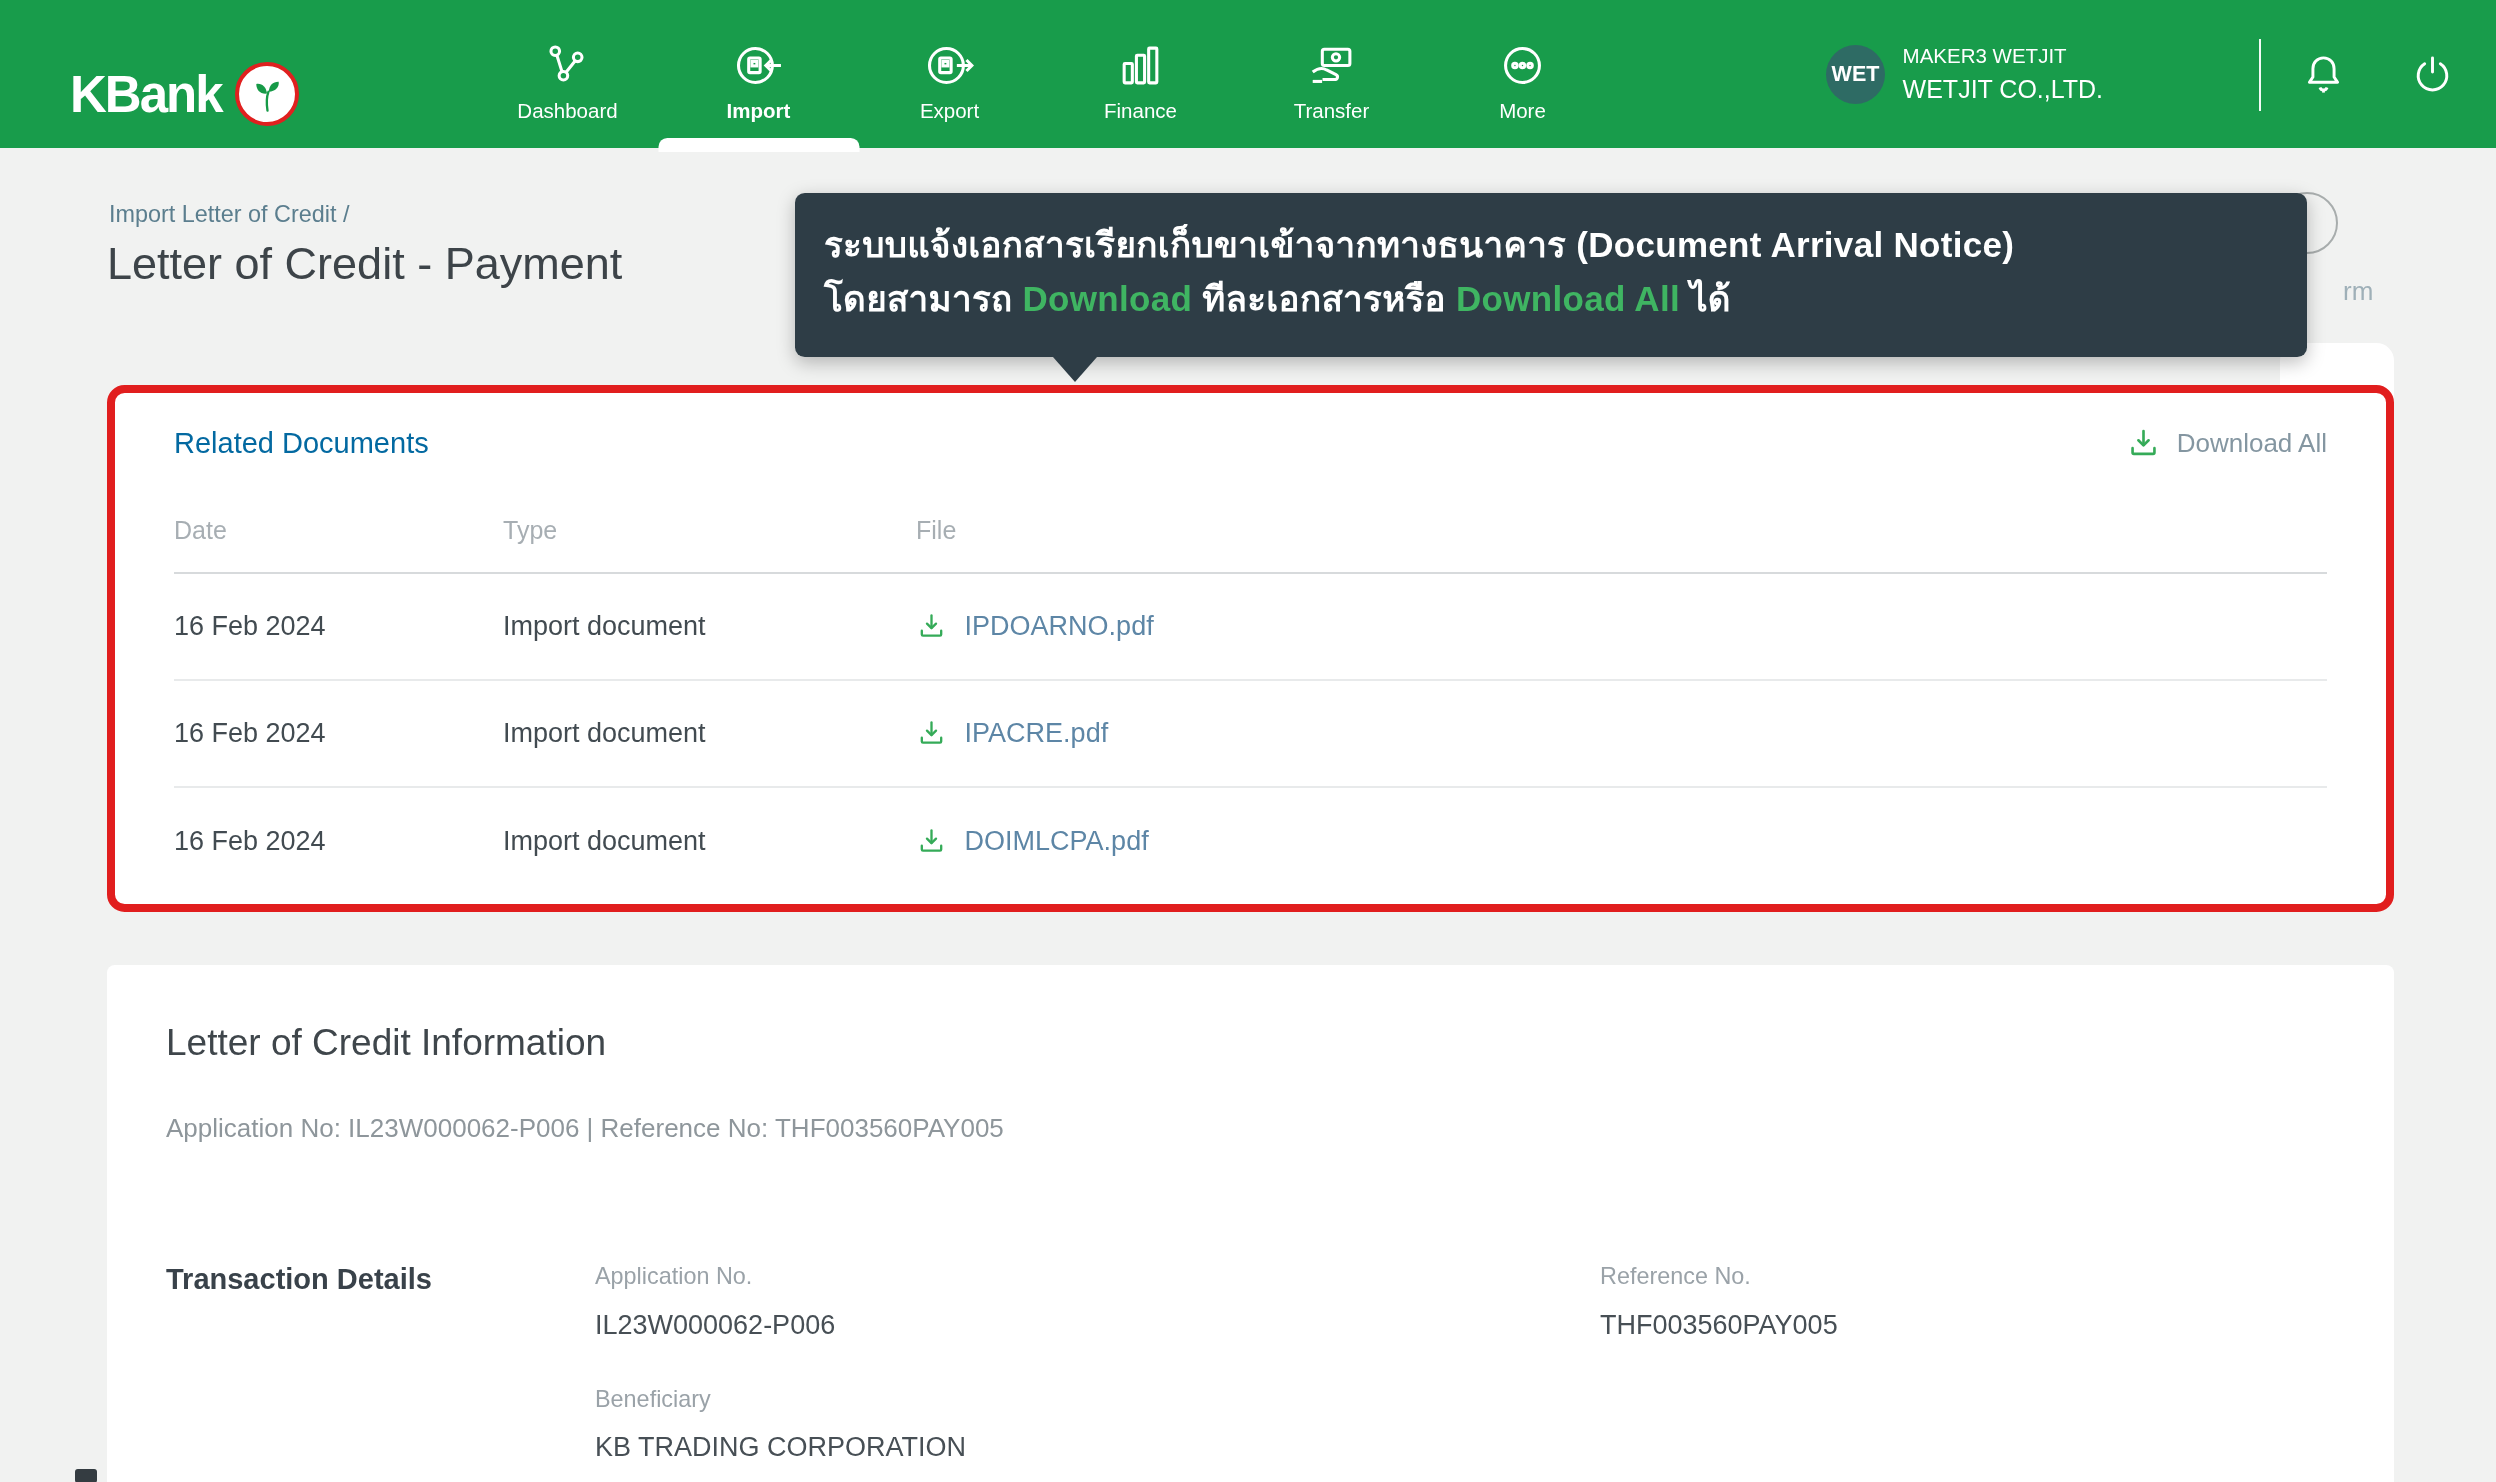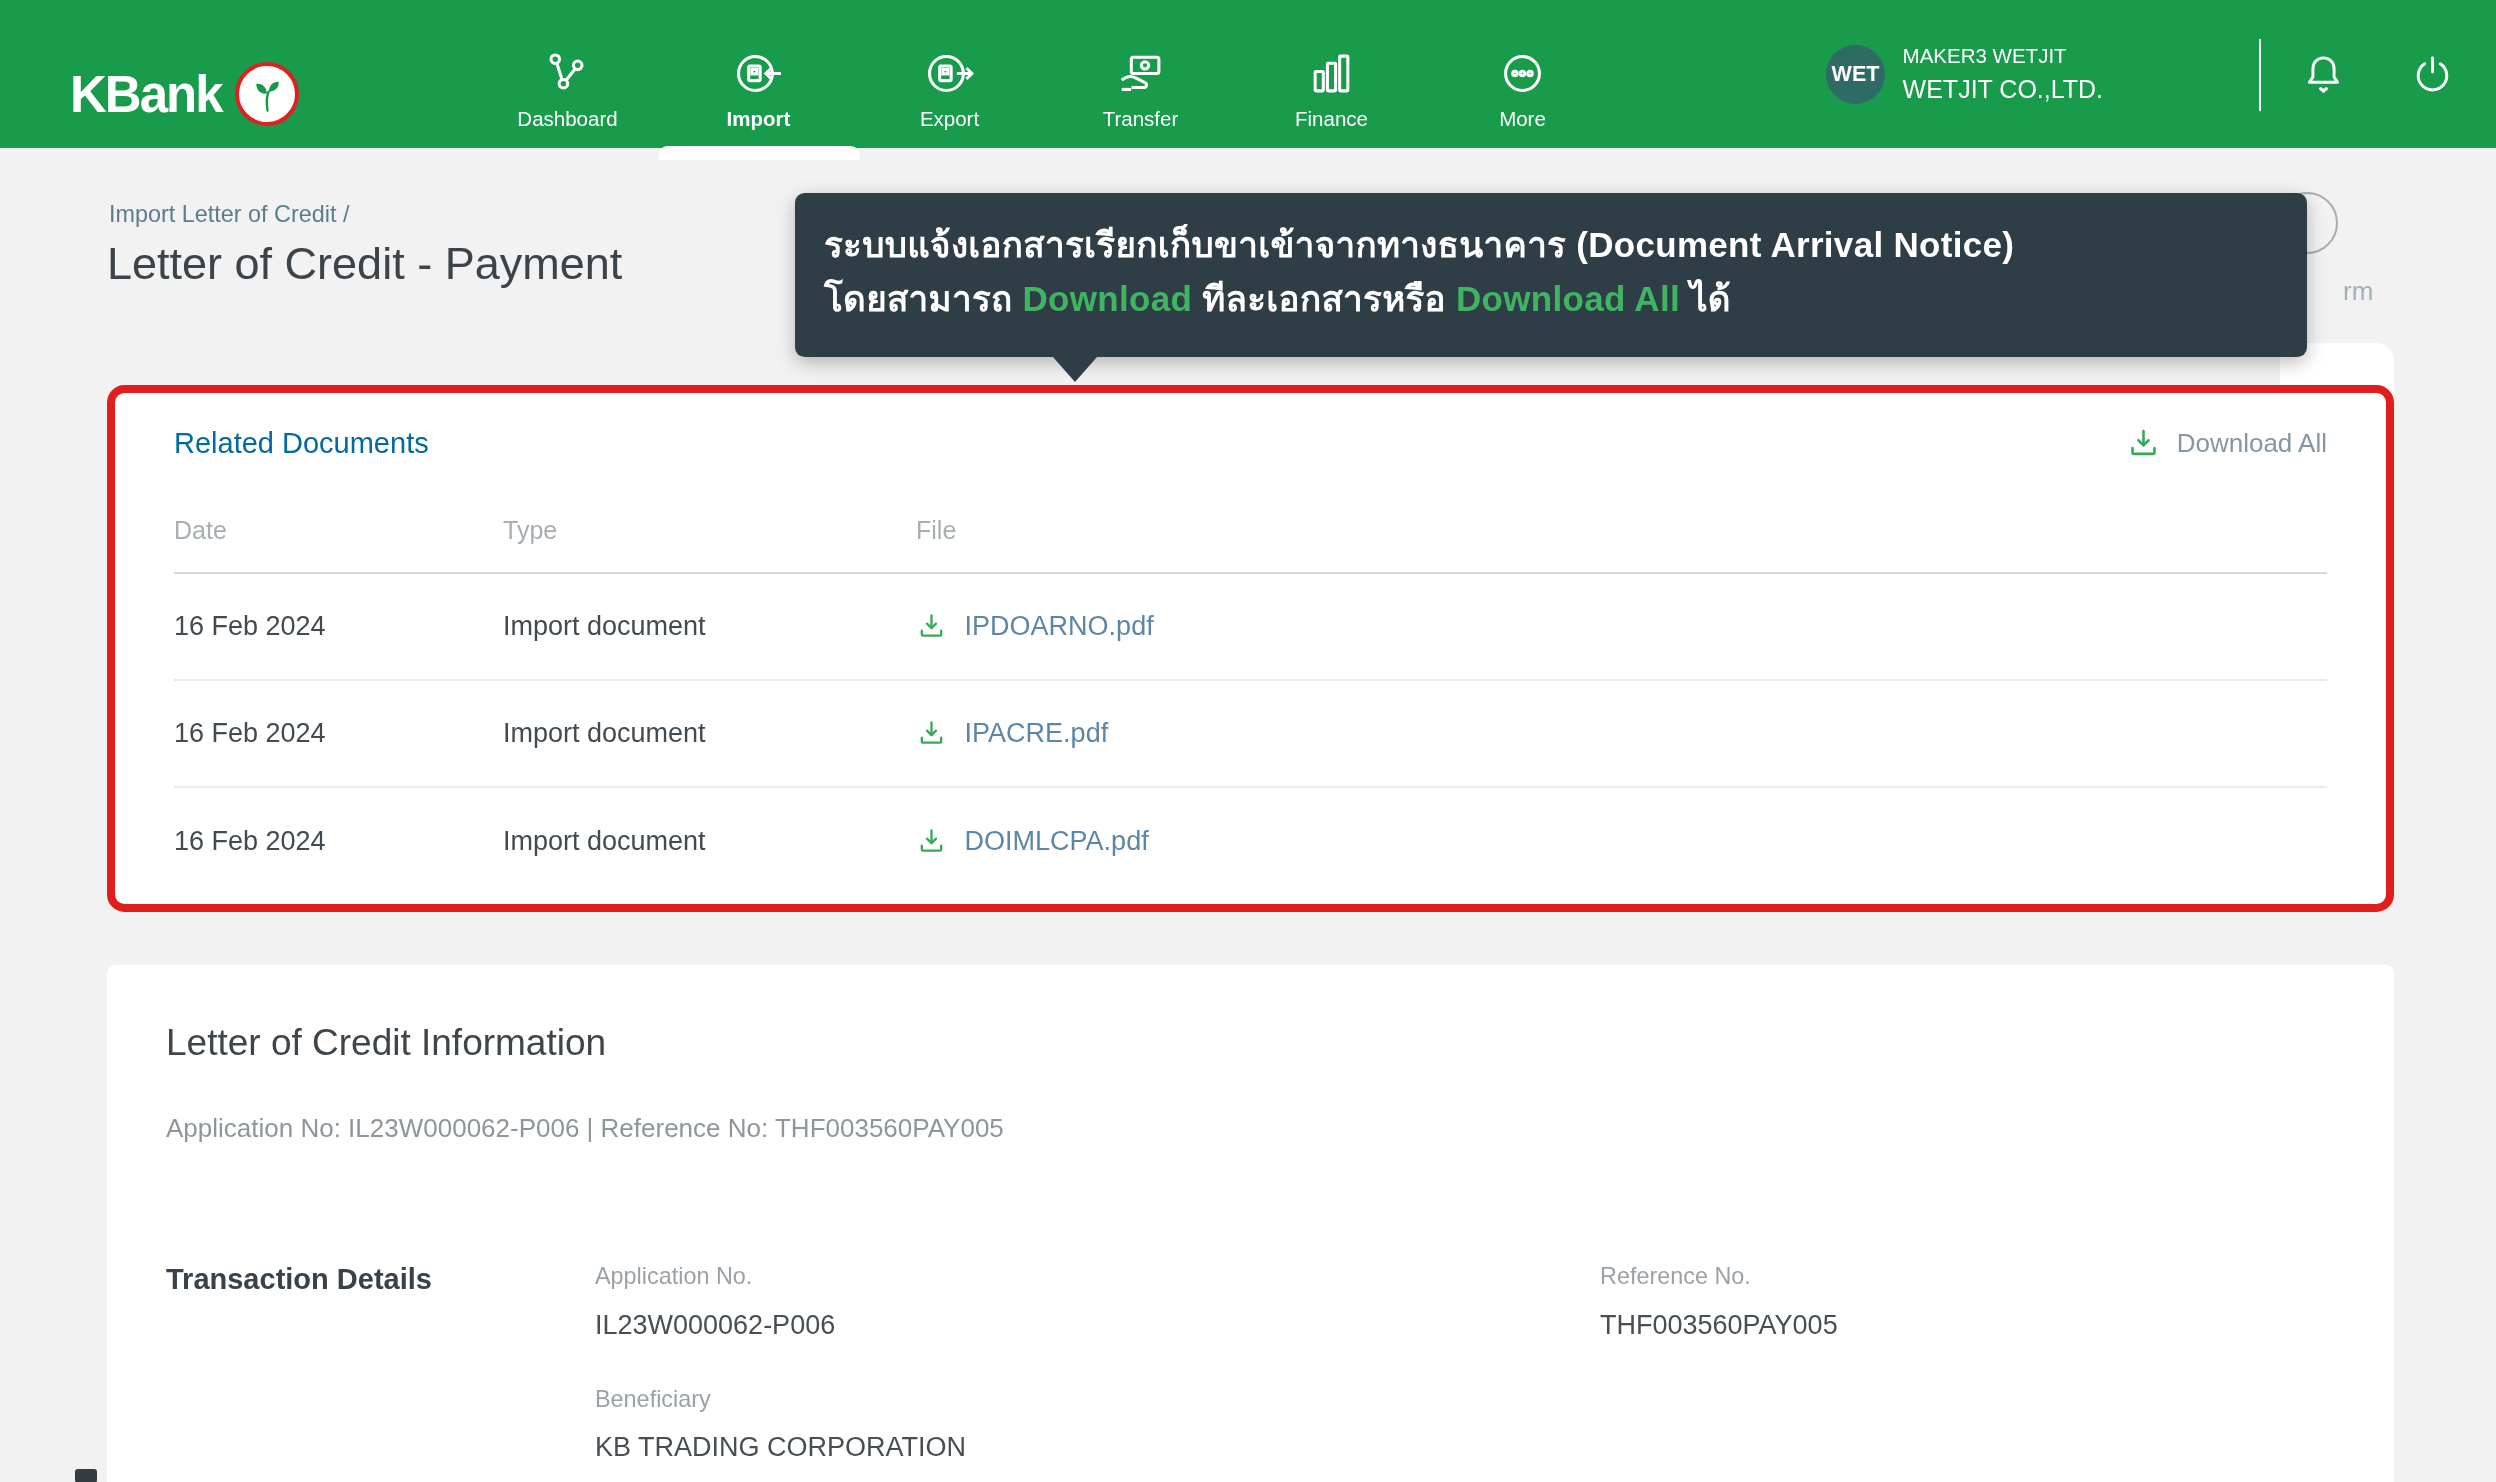--- a/index.html
+++ b/index.html
@@ -5,21 +5,21 @@
   * { margin:0; padding:0; box-sizing:border-box; }
   html,body { width:2497px; height:1482px; }
   body { font-family:"Liberation Sans","DejaVu Sans",sans-serif; background:#f1f2f1; overflow:hidden; position:relative; }
   .page { position:absolute; inset:0; }
 
   
   .navbar { position:absolute; top:0; left:0; width:2497px; height:148px; background:#189c4b; z-index:10; }
   .brand { position:absolute; left:70px; top:0; height:188px; display:flex; align-items:center; gap:13.7px; cursor:pointer; }
   .brand-text { color:#fff; font-size:51px; font-weight:700; letter-spacing:-2px; }
   .brand-badge { width:64px; height:64px; background:#fff; border:4.9px solid #e0201f; border-radius:50%; display:flex; align-items:center; justify-content:center; }
-  .nav-items { position:absolute; left:472px; top:12px; height:116px; display:flex; }
+  .nav-items { position:absolute; left:472px; top:4px; height:116px; display:flex; }
   .nav-item { width:191px; height:148px; position:relative; display:flex; flex-direction:column; align-items:center; justify-content:center; padding-top:5.9px; gap:9.8px; color:#fff; cursor:pointer; }
   .nav-item .nav-icon { height:51px; display:flex; align-items:flex-end; }
   .nav-item .nav-label { font-size:20.5px; }
   .nav-item.active .nav-label { font-weight:700; }
   .nav-item.active::after { content:""; position:absolute; bottom:0; left:50%; transform:translateX(-50%); width:201px; height:13.7px; background:#fff; border-radius:8.8px 8.8px 0 0; }
   .user { position:absolute; left:1826px; top:0; height:148px; display:flex; align-items:center; gap:17.6px; cursor:pointer; }
   .avatar { width:59px; height:59px; border-radius:50%; background:#2e6b64; color:#fff; font-size:21.5px; font-weight:700; display:flex; align-items:center; justify-content:center; }
   .user-name { color:#fff; font-size:20.5px; margin-bottom:7.8px; }
   .user-company { color:#fff; font-size:25px; font-weight:400; }
   .nav-divider { position:absolute; left:2259px; top:39px; width:2px; height:72px; background:rgba(255,255,255,.95); }
@@ -119,37 +119,37 @@
             <rect x="7.2" y="8.3" width="5.6" height="7.2" rx="0.6"></rect>
             <rect x="8.8" y="10" width="2.4" height="2.2"></rect>
             <path d="M15.6 12H23M20.3 9.3L23 12l-2.7 2.7"></path>
           </svg>
         </span>
         <span class="nav-label">Export</span>
       </div>
       <div class="nav-item">
         <span class="nav-icon">
           <svg width="49" height="49" viewBox="0 0 24 24" fill="none" stroke="#fff" stroke-width="1.5">
+            <rect x="4" y="11" width="4" height="9.5" rx="0.4"></rect>
+            <rect x="10" y="7" width="4" height="13.5" rx="0.4"></rect>
+            <rect x="16" y="3.5" width="4" height="17" rx="0.4"></rect>
+          </svg>
+        </span>
+        <span class="nav-label">Finance</span>
+      </div>
+      <div class="nav-item">
+        <span class="nav-icon">
+          <svg width="49" height="49" viewBox="0 0 24 24" fill="none" stroke="#fff" stroke-width="1.5">
             <rect x="7.5" y="4" width="13.5" height="8" rx="1"></rect>
             <circle cx="14.2" cy="8" r="1.8"></circle>
             <path d="M2.8 15.2c2.6-2 4.7-2.3 6.8-1l4.6 2.3c1.3.7.8 2.4-.8 2.4H7.6"></path>
             <path d="M2.8 19.8h4.6"></path>
           </svg>
         </span>
         <span class="nav-label">Transfer</span>
-      </div>
-      <div class="nav-item">
-        <span class="nav-icon">
-          <svg width="49" height="49" viewBox="0 0 24 24" fill="none" stroke="#fff" stroke-width="1.5">
-            <rect x="4" y="11" width="4" height="9.5" rx="0.4"></rect>
-            <rect x="10" y="7" width="4" height="13.5" rx="0.4"></rect>
-            <rect x="16" y="3.5" width="4" height="17" rx="0.4"></rect>
-          </svg>
-        </span>
-        <span class="nav-label">Finance</span>
       </div>
       <div class="nav-item">
         <span class="nav-icon">
           <svg width="49" height="49" viewBox="0 0 24 24" fill="none" stroke="#fff" stroke-width="1.5">
             <circle cx="12" cy="12" r="8.3"></circle>
             <circle cx="8.3" cy="12" r="1.1"></circle>
               <circle cx="12" cy="12" r="1.1"></circle>
               <circle cx="15.7" cy="12" r="1.1"></circle>
           </svg>
         </span>

